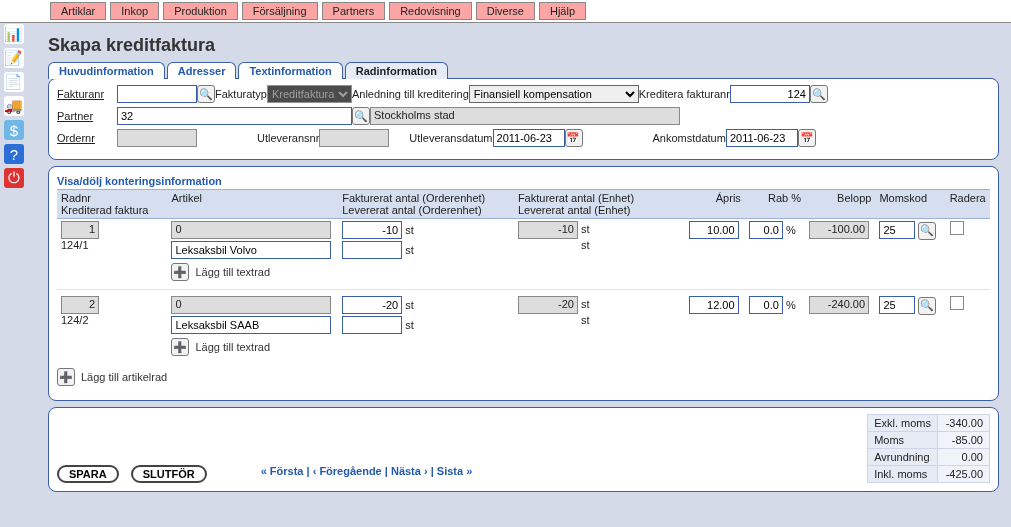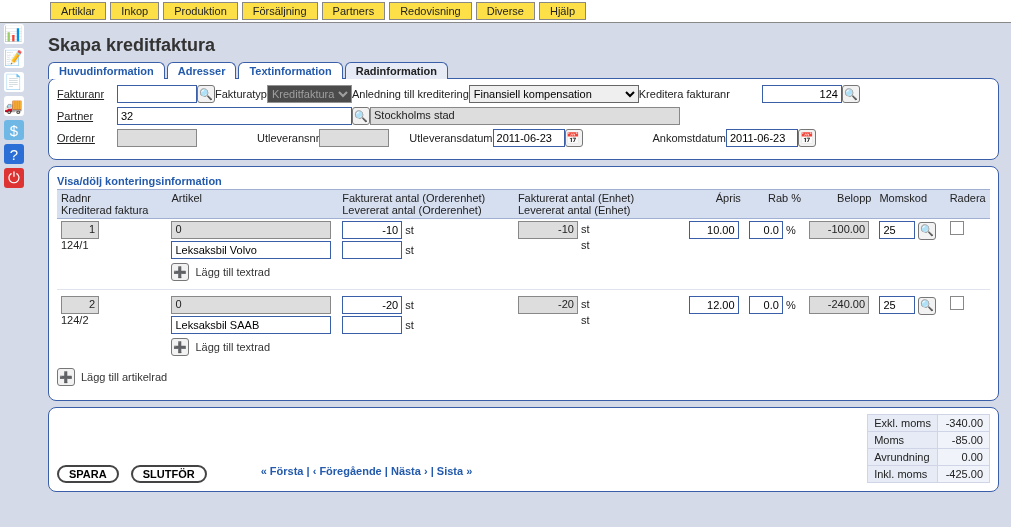--- a/index.html
+++ b/index.html
@@ -1,18 +1,18 @@
 <!DOCTYPE html>
 <html><head>
 <meta charset="utf-8">
 <style>
   * { box-sizing: border-box; }
   body { margin:0; font-family: Verdana, Arial, sans-serif; font-size:11px; color:#222; background:#d4dae8; width:1011px; }
   .topbar { background:#fff; border-bottom:1px solid #888; padding:2px 4px 2px 50px; display:flex; gap:4px; }
-  .topbar .tab { background:#fde047; border:1px solid #888; padding:2px 10px; font-size:11px; cursor:pointer; }
+  .topbar .tab { background:#fca5a5; border:1px solid #888; padding:2px 10px; font-size:11px; cursor:pointer; }
   .topbar .tab.active { background:#f4f4f4; }
   .sidebar { position:absolute; left:0; top:20px; width:28px; display:flex; flex-direction:column; align-items:center; gap:4px; padding-top:4px; }
   .sidebar .icn { width:20px; height:20px; display:flex; align-items:center; justify-content:center; font-size:15px; border-radius:3px; }
   .main { margin-left:30px; padding:10px 12px 10px 18px; }
   h1 { margin:2px 0 6px; font-size:18px; font-weight:bold; color:#333; }
   .page-tabs { display:flex; margin-bottom:-1px; }
   .page-tabs .pt { border:1px solid #3a5fa8; border-bottom:none; border-top-left-radius:6px; border-top-right-radius:6px; padding:2px 10px; margin-right:2px; background:#fff; color:#235aac; font-weight:bold; font-size:11px; cursor:pointer; }
   .page-tabs .pt.active { background:#e6ebf5; color:#222; }
   .panel { background:#fff; border:1px solid #3a5fa8; border-radius:8px; padding:6px 8px 8px; }
   .panel + .panel { margin-top:6px; }
@@ -79,21 +79,21 @@
   <div class="panel">
     <div class="row hdr">
       <span class="lbl underline">Fakturanr</span>
       <input class="inp" style="width: 80px;" value="">
       <span class="btnicon">🔍</span>
       <span>Fakturatyp</span>
       <select class="sel gray" disabled=""><option>Kreditfaktura</option></select>
       <span>Anledning till kreditering</span>
       <select class="sel" style="width:170px"><option>Finansiell kompensation</option></select>
       <span>Kreditera fakturanr</span>
-      <input class="inp num" style="width: 80px; margin-left: 32px;" value="124">
+      <input class="inp num" style="width: 80px;" value="124">
       <span class="btnicon">🔍</span>
     </div>
     <div class="row hdr">
       <span class="lbl underline">Partner</span>
       <input class="inp" style="width: 235px;" value="32">
       <span class="btnicon">🔍</span>
       <span class="readonly" style="width:310px">Stockholms stad</span>
     </div>
     <div class="row hdr">
       <span class="lbl underline">Ordernr</span>

